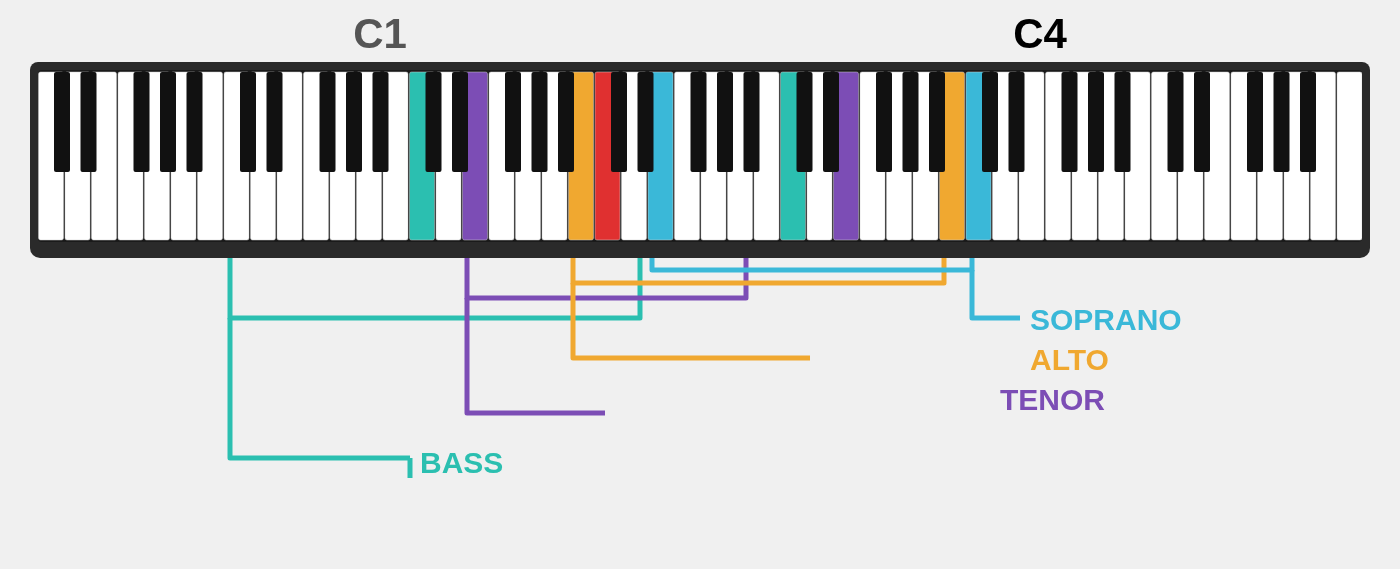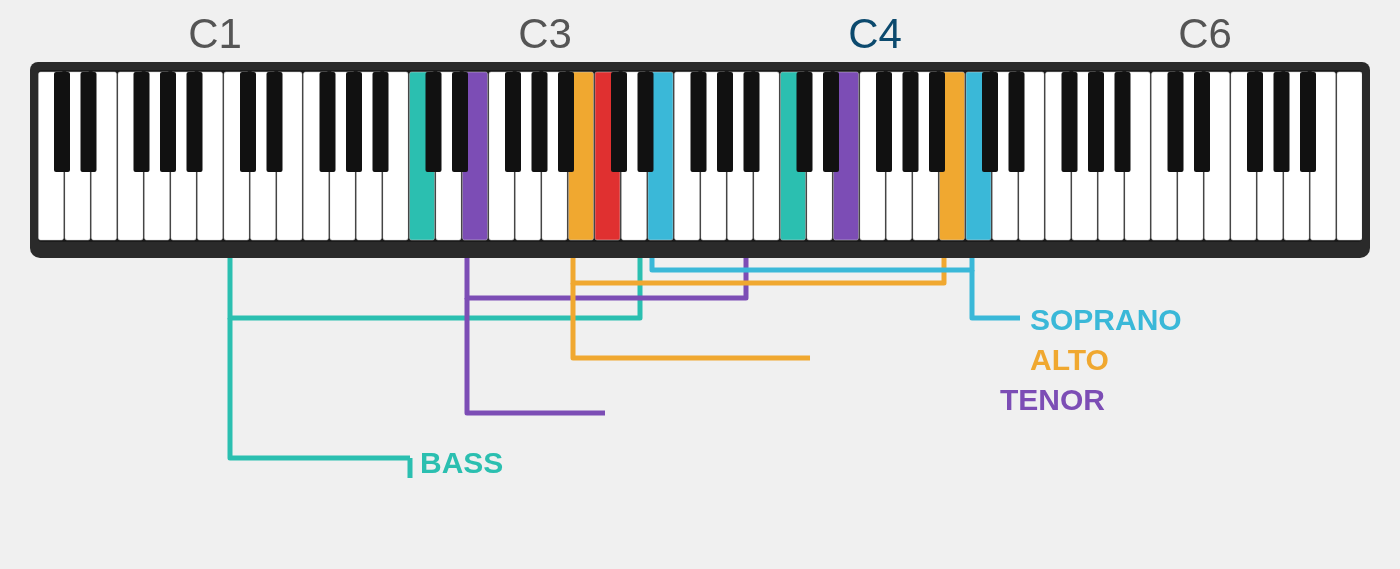--- a/index.html
+++ b/index.html
@@ -26,27 +26,27 @@
       display: flex;
       width: 1320px;
       margin-left: 20px;
       padding-top: 10px;
       margin-bottom: 4px;
       position: relative;
     }
 
     .octave-label {
       font-size: 42px;
-      font-weight: 400;
+      font-weight: 700;
       color: #555;
       text-align: center;
       flex: 1;
     }
     .octave-label.highlight {
-      color: #0c4a6e;
+      color: #000000;
     }
 
     
     .piano-wrapper {
       width: 1340px;
       background: #2a2a2a;
       border-radius: 8px 8px 10px 10px;
       padding: 8px 8px 12px 8px;
       position: relative;
     }
@@ -67,23 +67,21 @@
       overflow: visible;
     }
   </style>
 </head>
 <body>
 
 <div class="main-container">
 
   <div class="octave-labels">
     <div class="octave-label">C1</div>
-    <div class="octave-label">C3</div>
     <div class="octave-label highlight">C4</div>
-    <div class="octave-label">C6</div>
   </div>
 
   <div class="piano-wrapper">
     <svg width="100%" height="172" viewBox="0 0 1324 172">
 
       <rect x="0" y="0" width="1324" height="172" rx="4" fill="#1a1a1a"></rect>
 
       <defs>
         <clipPath id="piano-clip">
           <rect x="0" y="0" width="1324" height="172" rx="4"></rect>

